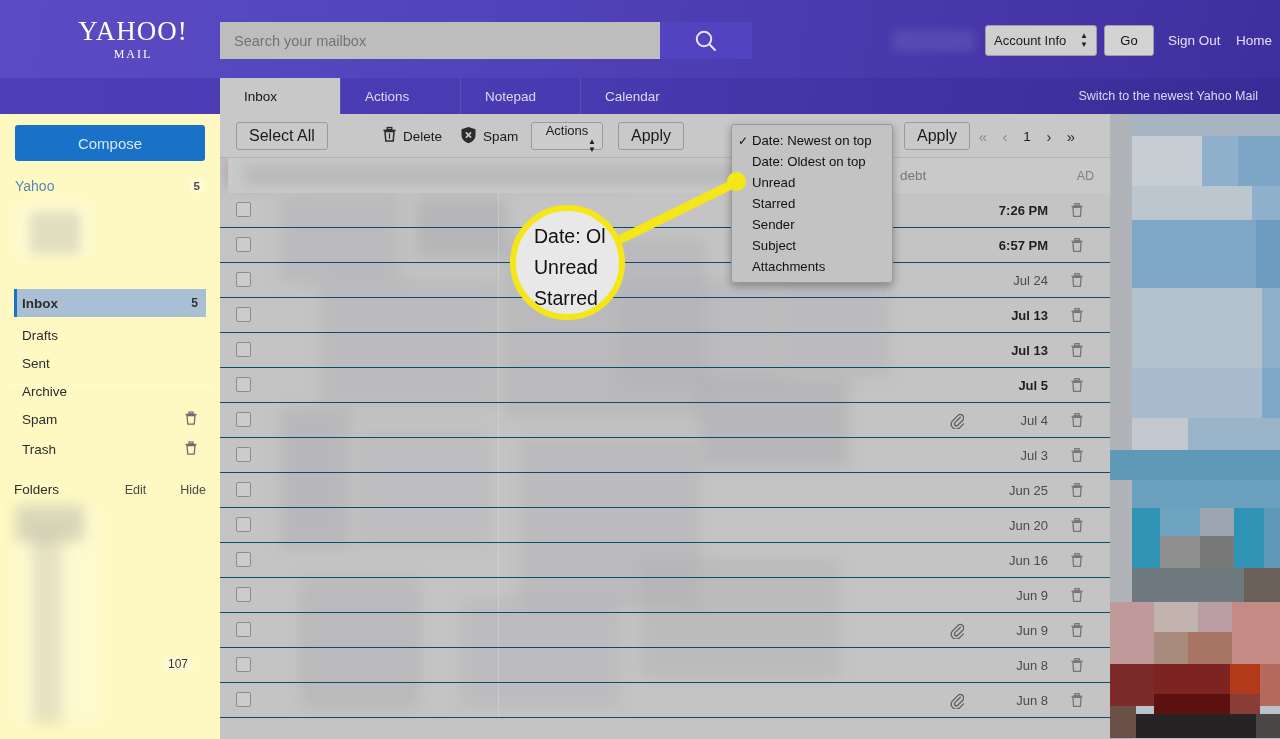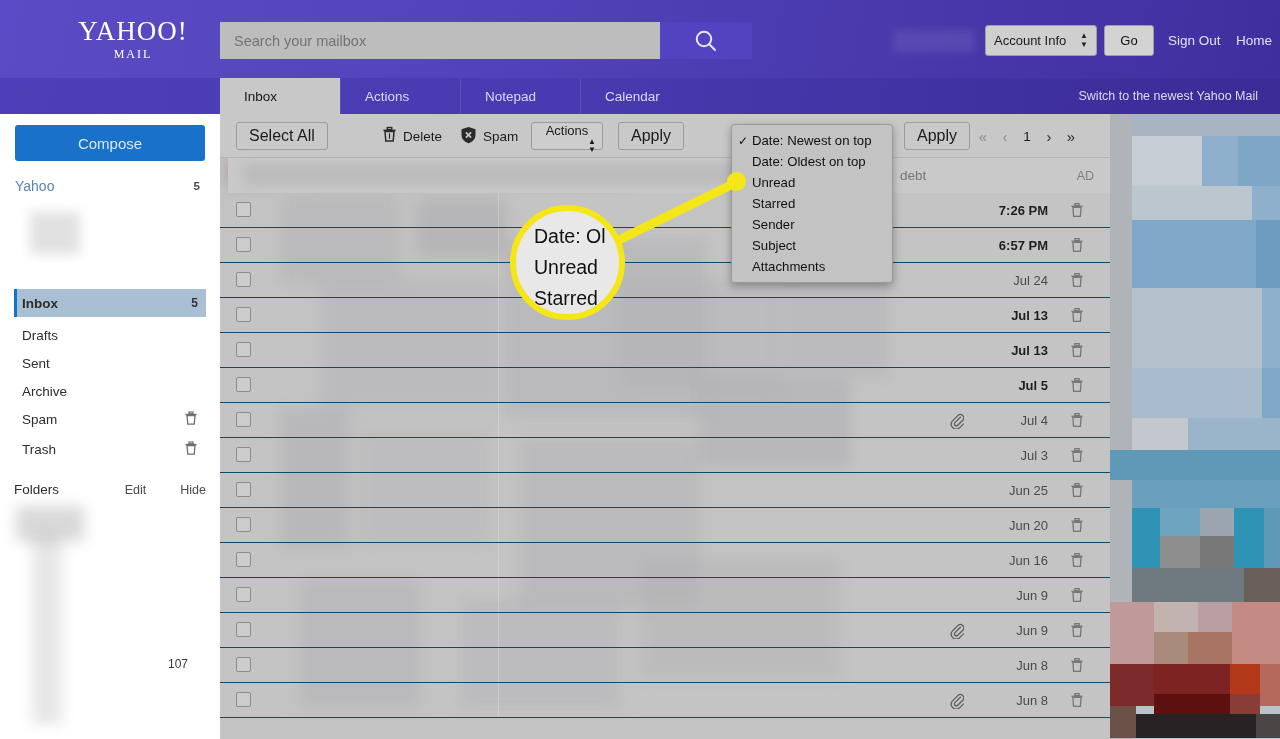--- a/index.html
+++ b/index.html
@@ -86,21 +86,21 @@
     background: #c8c8c8; color: #151515; font-weight: 400; border-left: none;
   }
   .switch-link {
     position: absolute; right: 22px; top: 11px;
     font-size: 12.5px; color: #ddd9f2; cursor: pointer;
   }
 
   
   .sidebar {
     position: absolute; left: 0; top: 114px; width: 220px; height: 625px;
-    background: #ffffff;
+    background: #fef9c3;
   }
   .compose-btn {
     position: absolute; left: 15px; top: 11px;
     width: 190px; height: 36px;
     background: #1a72c8; color: #d8e7f5; border: none; border-radius: 3px;
     font-size: 15px; cursor: pointer;
     font-family: "Liberation Sans", sans-serif;
   }
   .acct-row {
     position: absolute; left: 15px; top: 64px; width: 190px;

